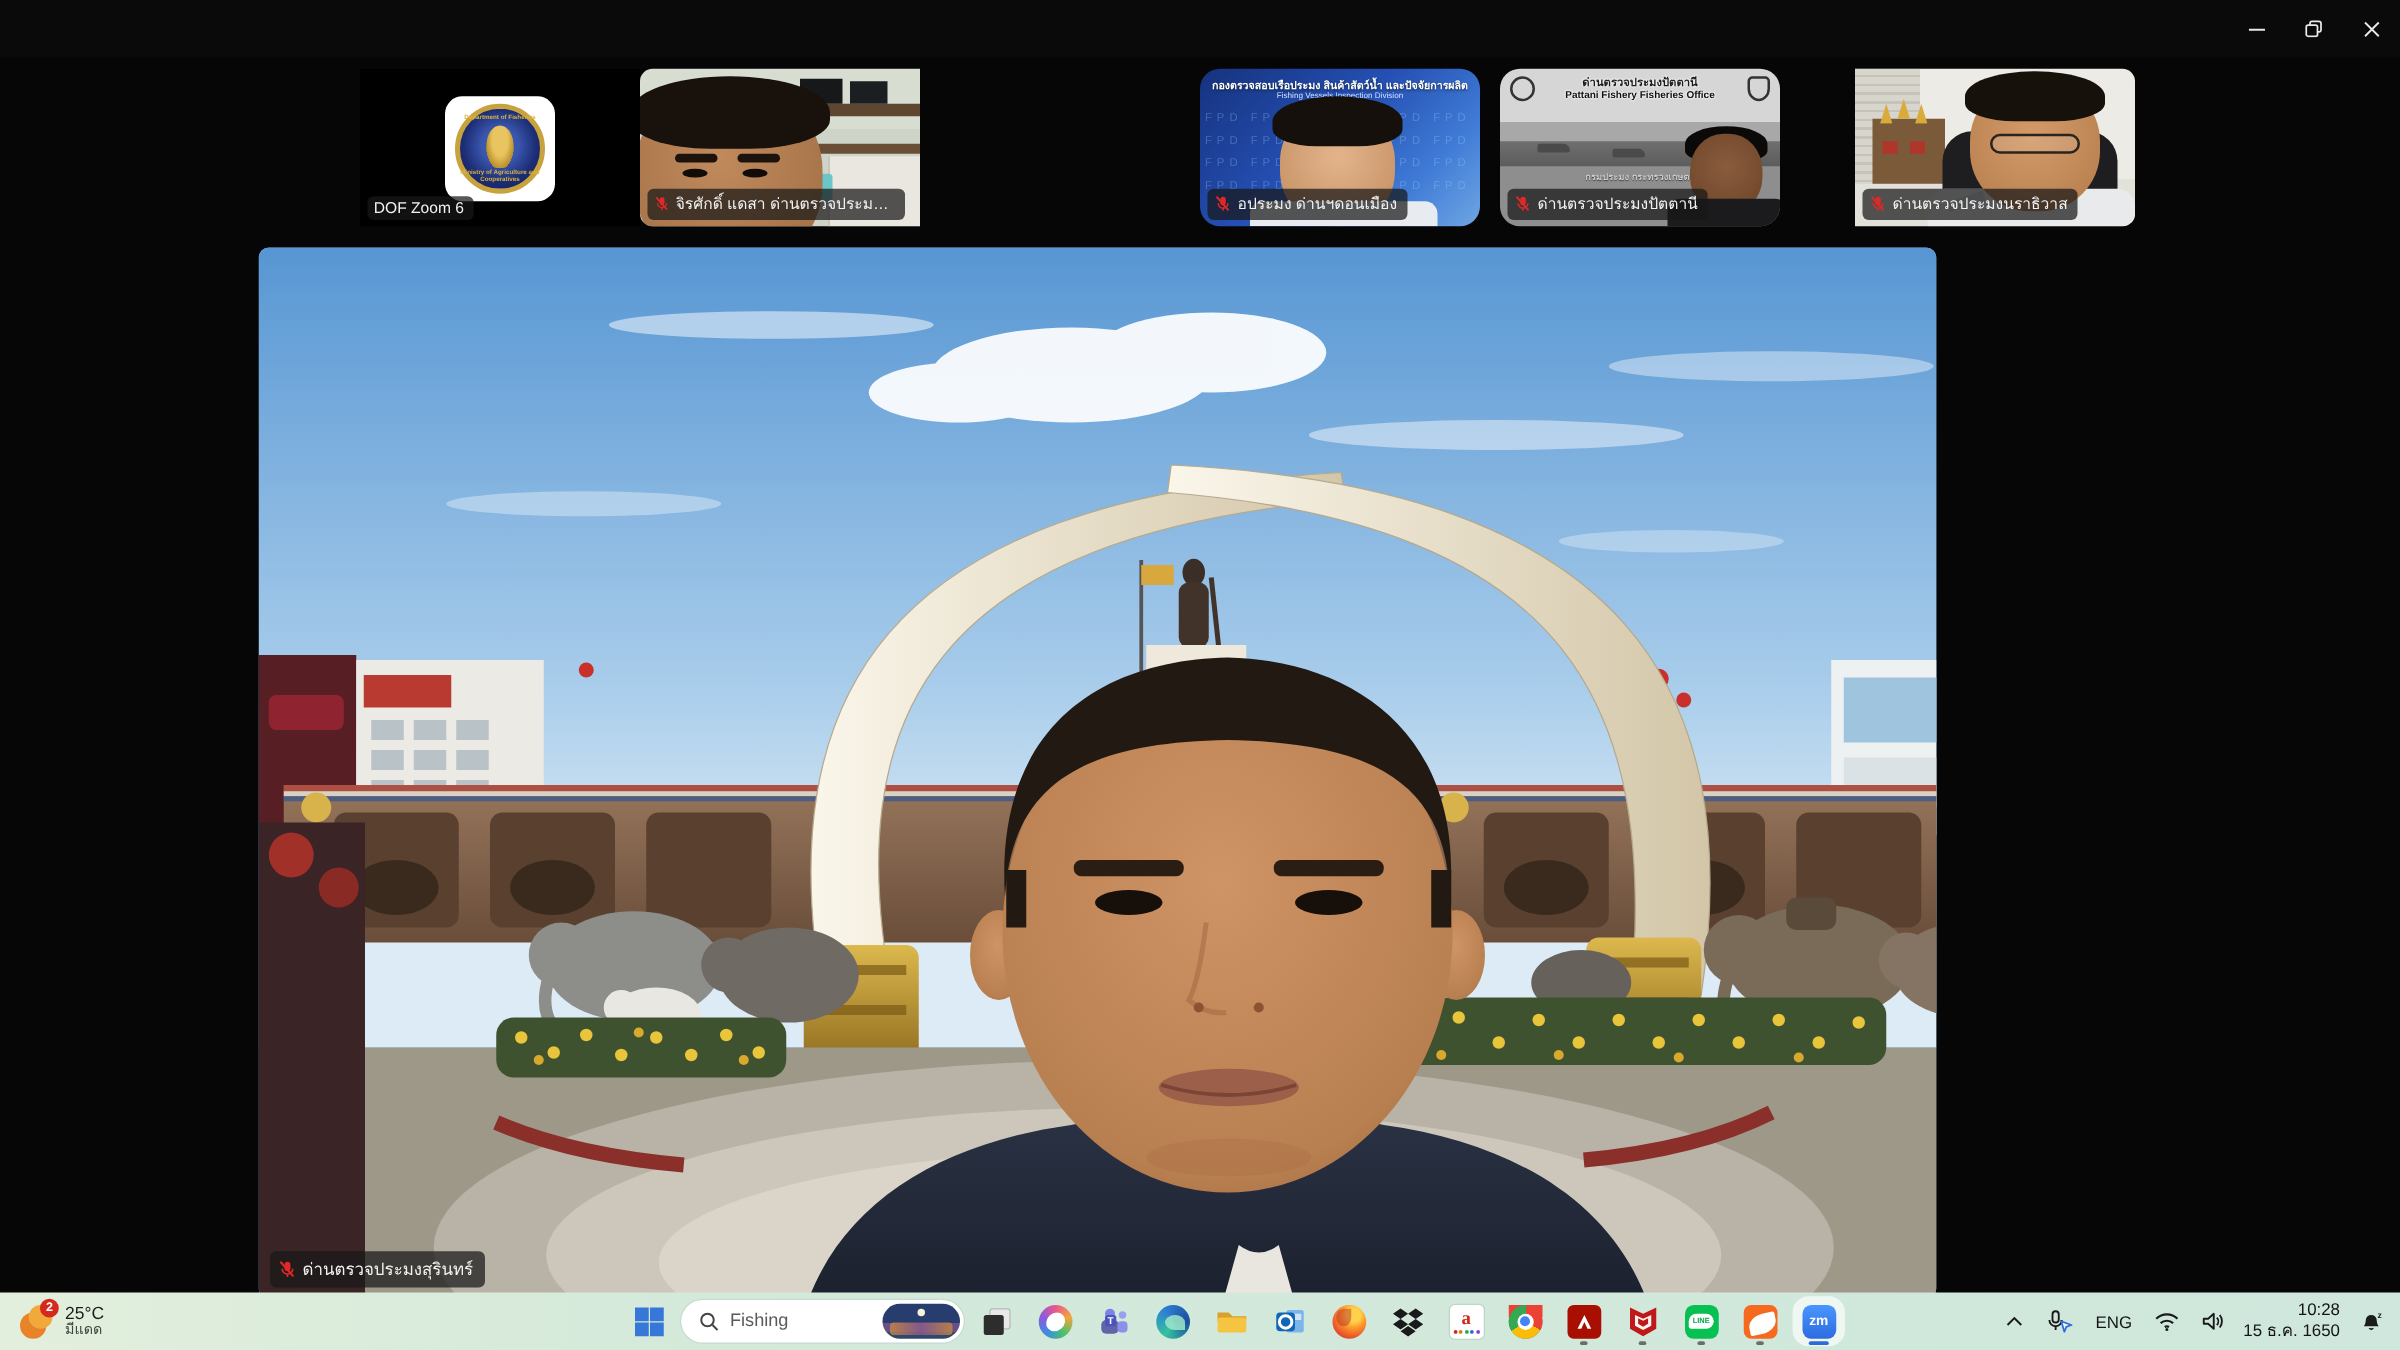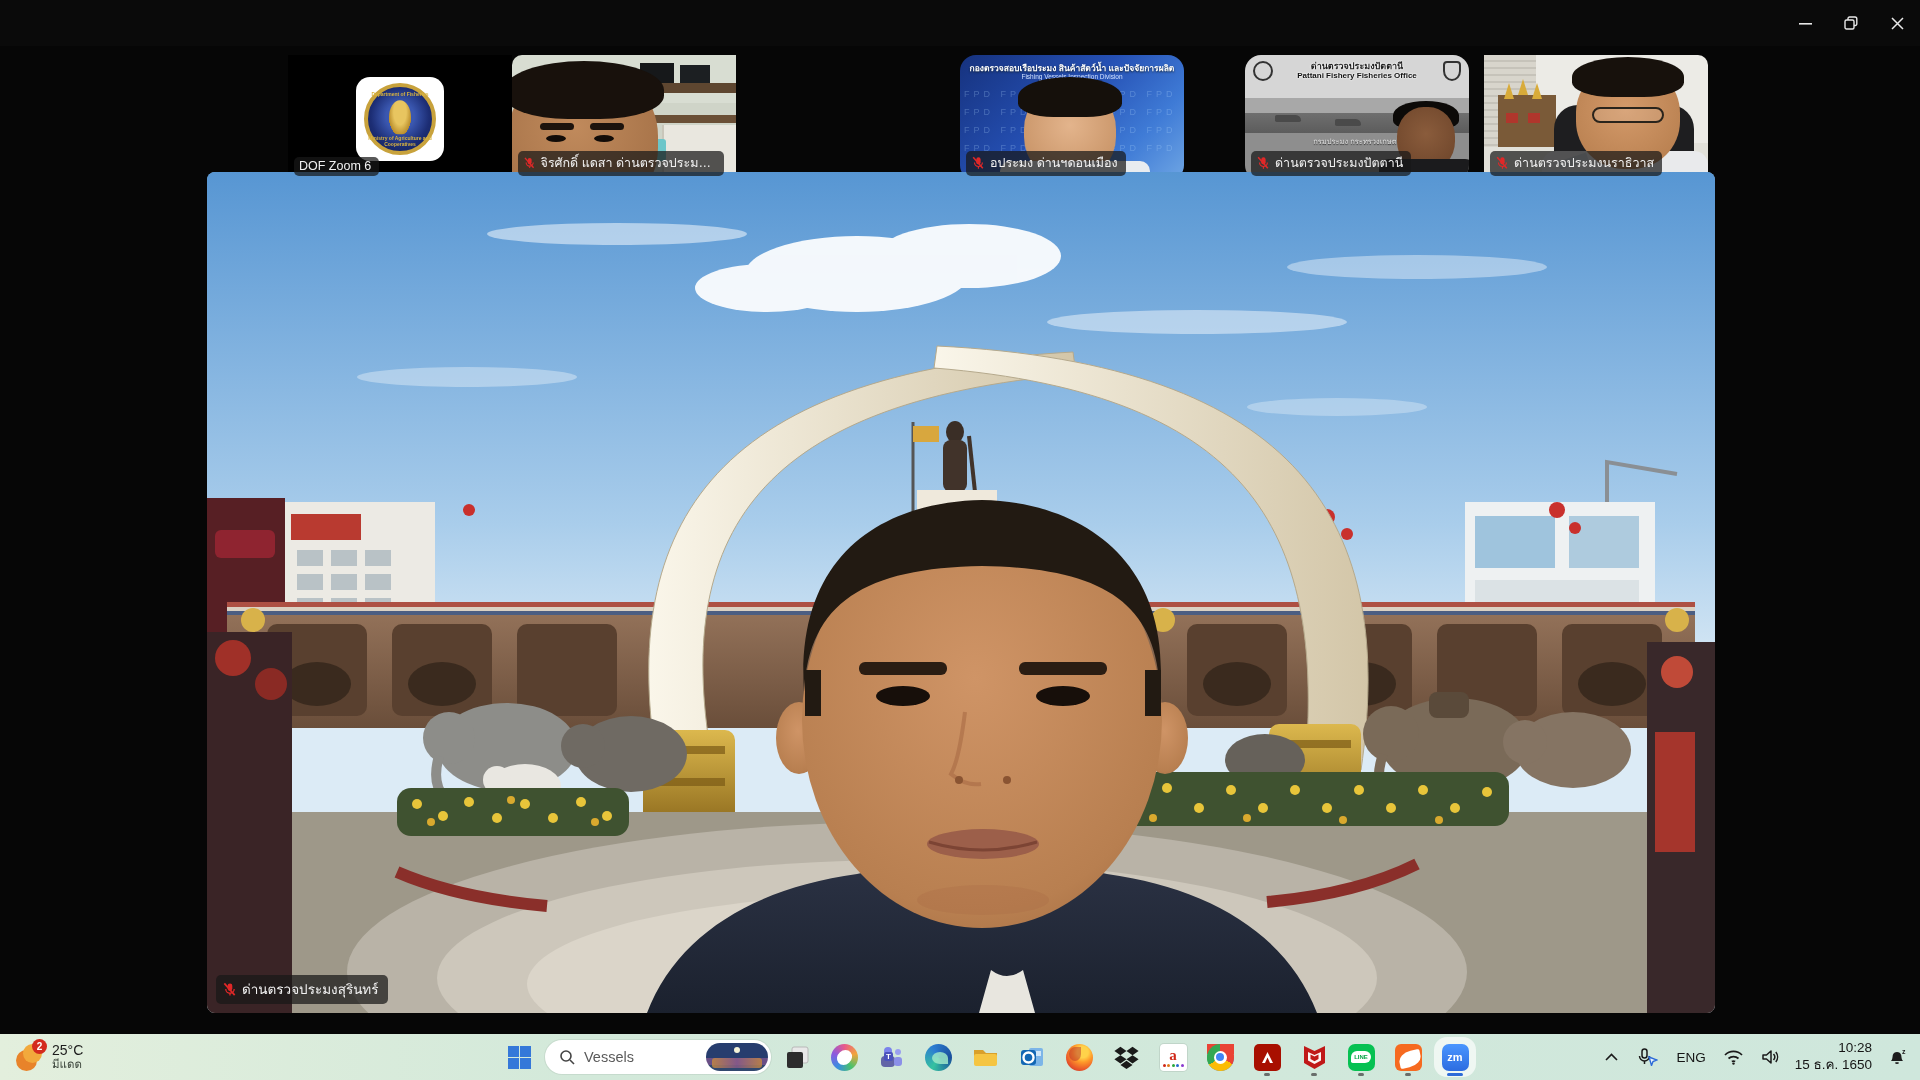--- a/index.html
+++ b/index.html
@@ -86,21 +86,21 @@
   .t5 .gold { position:absolute; width:10px; height:16px; background:#d8ab3a; clip-path:polygon(50% 0,100% 100%,0 100%); }
   .t5 .red { position:absolute; width:12px; height:10px; background:#b0362c; }
   .t5 .chair { position:absolute; left:70px; top:50px; width:140px; height:76px; background:#1e1e20; border-radius:24px 24px 0 0; }
   .t5 .head { position:absolute; left:92px; top:10px; width:104px; height:104px; background:radial-gradient(circle at 48% 42%, #d49a6a, #b27a4a); border-radius:46%; }
   .t5 .hair { position:absolute; left:88px; top:2px; width:112px; height:40px; background:#17110c; border-radius:50% 50% 36% 36%; }
   .t5 .glasses { position:absolute; left:108px; top:52px; width:72px; height:16px; border:2px solid #2a241c; border-radius:8px; background:rgba(255,255,255,.12); }
   .t5 .sh { position:absolute; left:58px; top:96px; width:166px; height:30px; background:#e9eaec; border-radius:14px 14px 0 0; }
   .t5 .ep { position:absolute; left:74px; top:102px; width:30px; height:8px; background:#cdd2da; transform:rotate(-18deg); }
 
   
-  .main-video { position:absolute; left:207px; top:172px; width:1508px; height:841px; border-radius:8px; overflow:hidden; background:#7fb0df; }
+  .main-video { position:absolute; left:207px; top:198px; width:1342px; height:841px; border-radius:8px; overflow:hidden; background:#7fb0df; }
   .main-video svg { display:block; }
 
   
   .taskbar { position:absolute; left:0; bottom:0; width:1920px; height:46px;
     background:linear-gradient(90deg,#e3efdd 0%, #d3e9da 30%, #cfe7dc 100%); }
   .weather { position:absolute; left:10px; top:3px; height:40px; display:flex; align-items:center; gap:9px; cursor:pointer; padding:0 6px; }
   .sun { position:relative; width:27px; height:27px; }
   .sun .c1 { position:absolute; left:0; top:6px; width:21px; height:21px; border-radius:50%; background:#e8832a; }
   .sun .c2 { position:absolute; left:7px; top:0; width:19px; height:19px; border-radius:50%; background:#f2a93c; }
   .badge { position:absolute; right:-4px; top:-5px; width:15px; height:15px; background:#d42a1e; color:#fff; border-radius:50%; font-size:10px; display:flex; align-items:center; justify-content:center; font-weight:bold; }
@@ -216,21 +216,21 @@
         <svg width="14" height="14" viewBox="0 0 16 16">
           <rect x="6" y="1.5" width="5" height="8" rx="2.5" fill="#e02828"></rect>
           <path d="M4 7.5 a4.5 4.5 0 0 0 9 0" stroke="#e02828" stroke-width="1.4" fill="none"></path>
           <line x1="8.5" y1="12" x2="8.5" y2="14.5" stroke="#e02828" stroke-width="1.4"></line>
           <line x1="2.5" y1="1.5" x2="13.5" y2="14" stroke="#e02828" stroke-width="1.8"></line>
         </svg>
         <span class="ntext">อประมง ด่านฯดอนเมือง</span>
       </div>
     </div>
 
-    <div class="thumb t4" style="left:1245px">
+    <div class="thumb t4" style="left:1200px">
       <div class="em1"></div>
       <div class="em2"></div>
       <div class="ovl1">ด่านตรวจประมงปัตตานี</div>
       <div class="ovl2">Pattani Fishery Fisheries Office</div>
       <div class="shore"></div>
       <div class="boat" style="left:30px;top:60px"></div>
       <div class="boat" style="left:90px;top:64px"></div>
       <div class="foot">กรมประมง กระทรวงเกษตร</div>
       <div class="hair"></div>
       <div class="head"></div>
@@ -519,21 +519,21 @@
           <rect x="2" y="14" width="11" height="11" fill="#3578d9"></rect>
             <rect x="14" y="14" width="11" height="11" fill="#3578d9"></rect>
         </svg>
       </div>
 
       <div class="search-pill">
         <svg width="16" height="16" viewBox="0 0 16 16">
           <circle cx="7" cy="7" r="5" fill="none" stroke="#444" stroke-width="1.6"></circle>
           <line x1="11" y1="11" x2="15" y2="15" stroke="#444" stroke-width="1.6"></line>
         </svg>
-        <span class="stext">Vessels</span>
+        <span class="stext">Fishing</span>
         <div class="bing-cap"></div>
       </div>
 
       <div class="tb-btn">
         <svg class="icon24" viewBox="0 0 27 27">
           <rect x="8" y="3" width="16" height="16" rx="2" fill="#e8e8e8" stroke="#b8b8b8"></rect>
           <rect x="3" y="8" width="16" height="16" rx="2" fill="#2d2d2d"></rect>
         </svg>
       </div>
 

